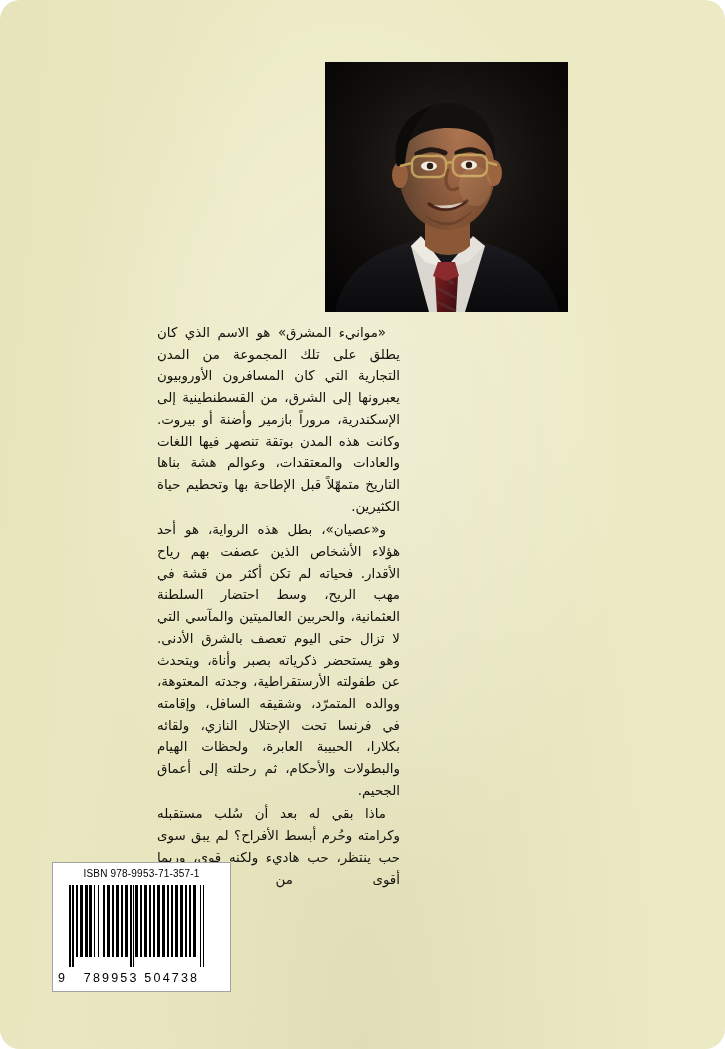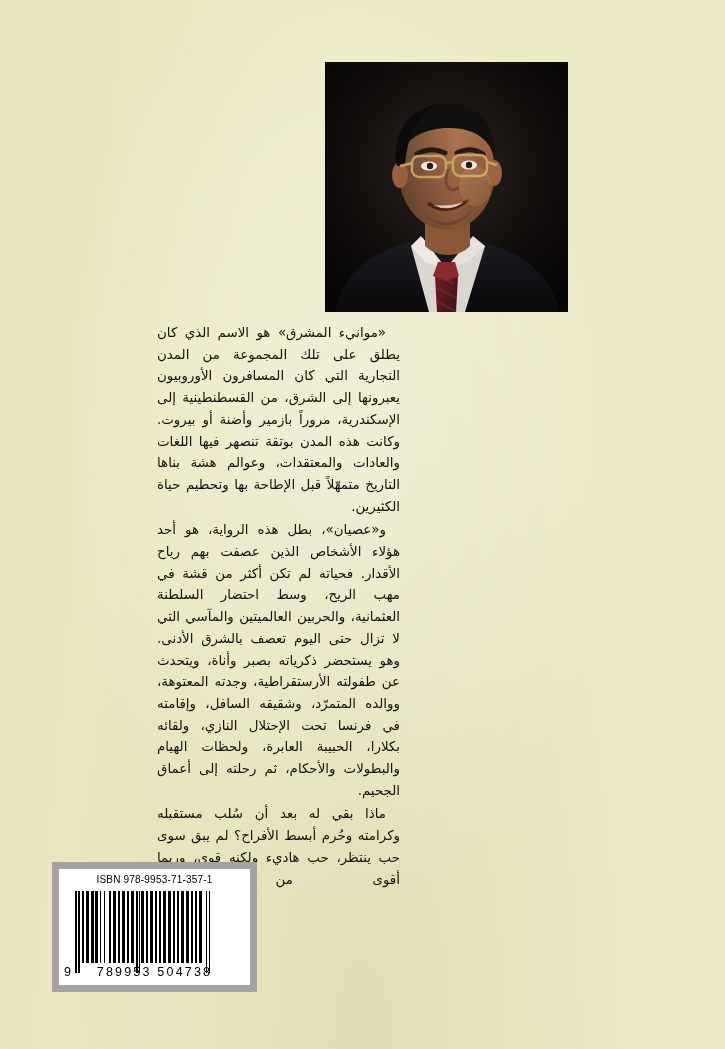--- a/index.html
+++ b/index.html
@@ -9,20 +9,21 @@
   }
   body {
     font-family: "DejaVu Sans", sans-serif;
   }
   .page {
     position: relative;
     width: 725px;
     height: 1049px;
     background: #eceac4;
     overflow: hidden;
+    border-radius: 20px;
   }
   
   .paper-texture {
     position: absolute;
     inset: 0;
     background:
       radial-gradient(ellipse at 48% 40%, rgba(255,255,255,0.35) 0%, rgba(255,255,255,0) 55%),
       radial-gradient(ellipse at 50% 100%, rgba(120,115,60,0.10) 0%, rgba(120,115,60,0) 60%),
       linear-gradient(95deg, rgba(215,210,160,0.25) 0%, rgba(255,255,255,0) 35%);
     pointer-events: none;
@@ -59,24 +60,24 @@
     margin: 0 0 2px 0;
     text-indent: 14px;
   }
   .blurb p:last-child { margin-bottom: 0; }
 
   
   .barcode-block {
     position: absolute;
     left: 52px;
     top: 862px;
-    width: 205px;
+    width: 179px;
     height: 130px;
     background: #ffffff;
-    border: 7px solid #a3a3a3;
+    border: 1px solid #a3a3a3;
     box-sizing: border-box;
     direction: ltr;
   }
   .isbn-text {
     position: absolute;
     top: 5px;
     left: 0;
     right: 0;
     text-align: center;
     font-family: "Liberation Sans", sans-serif;

